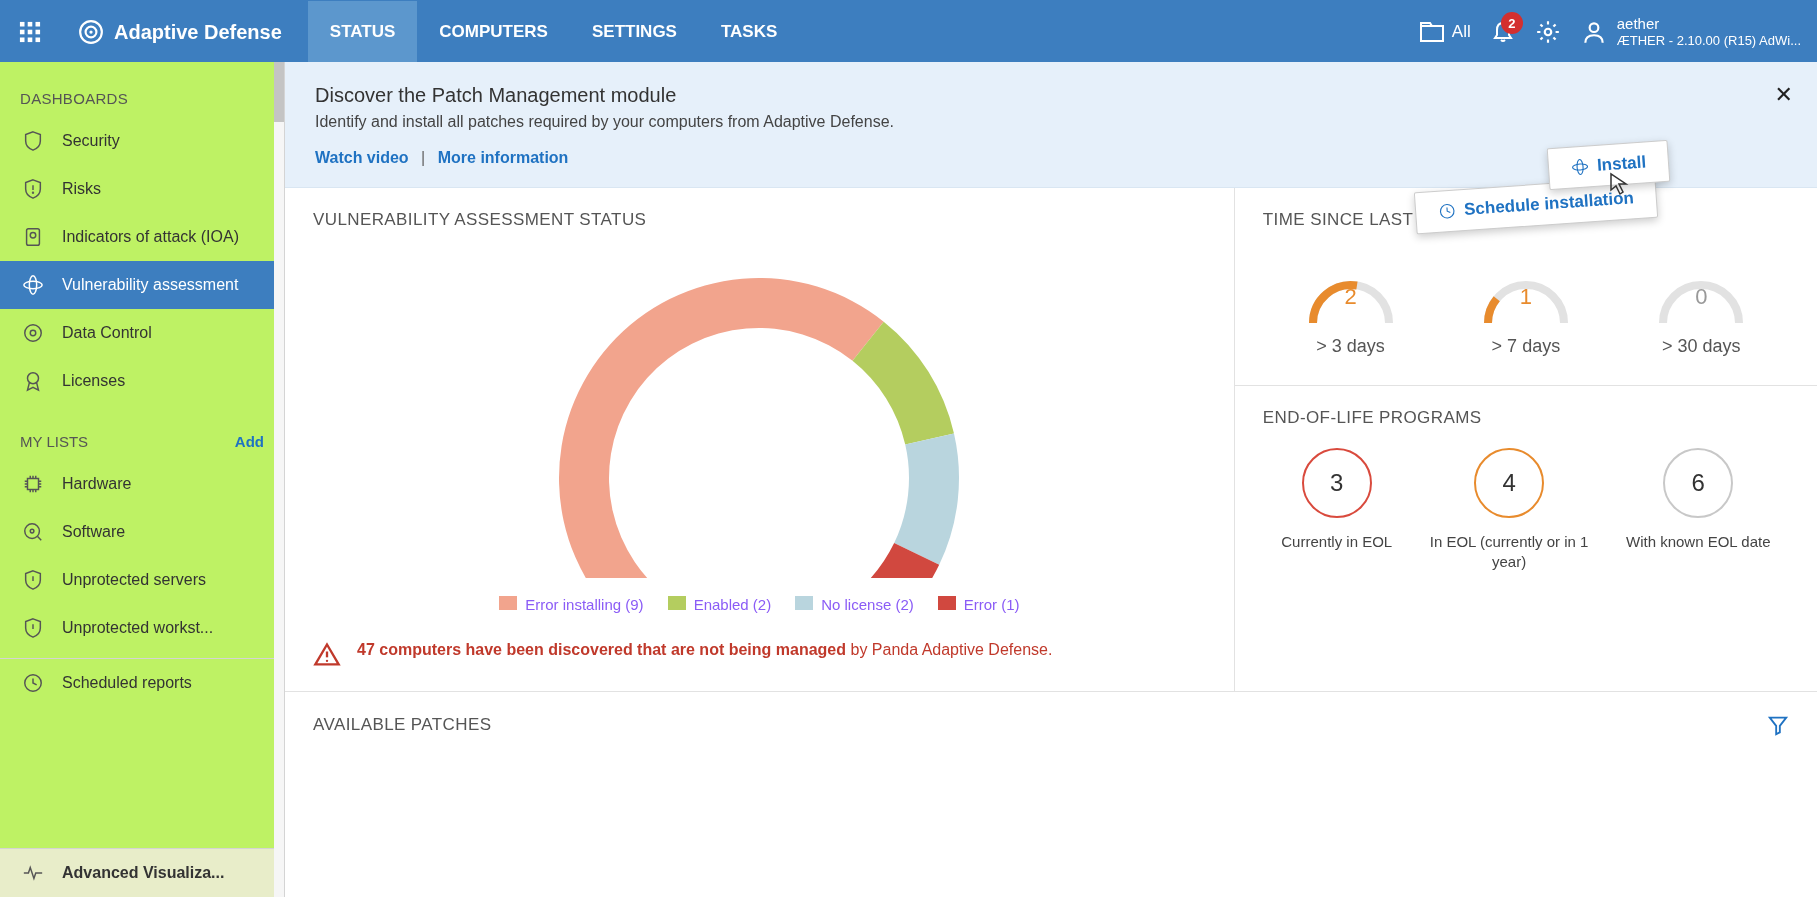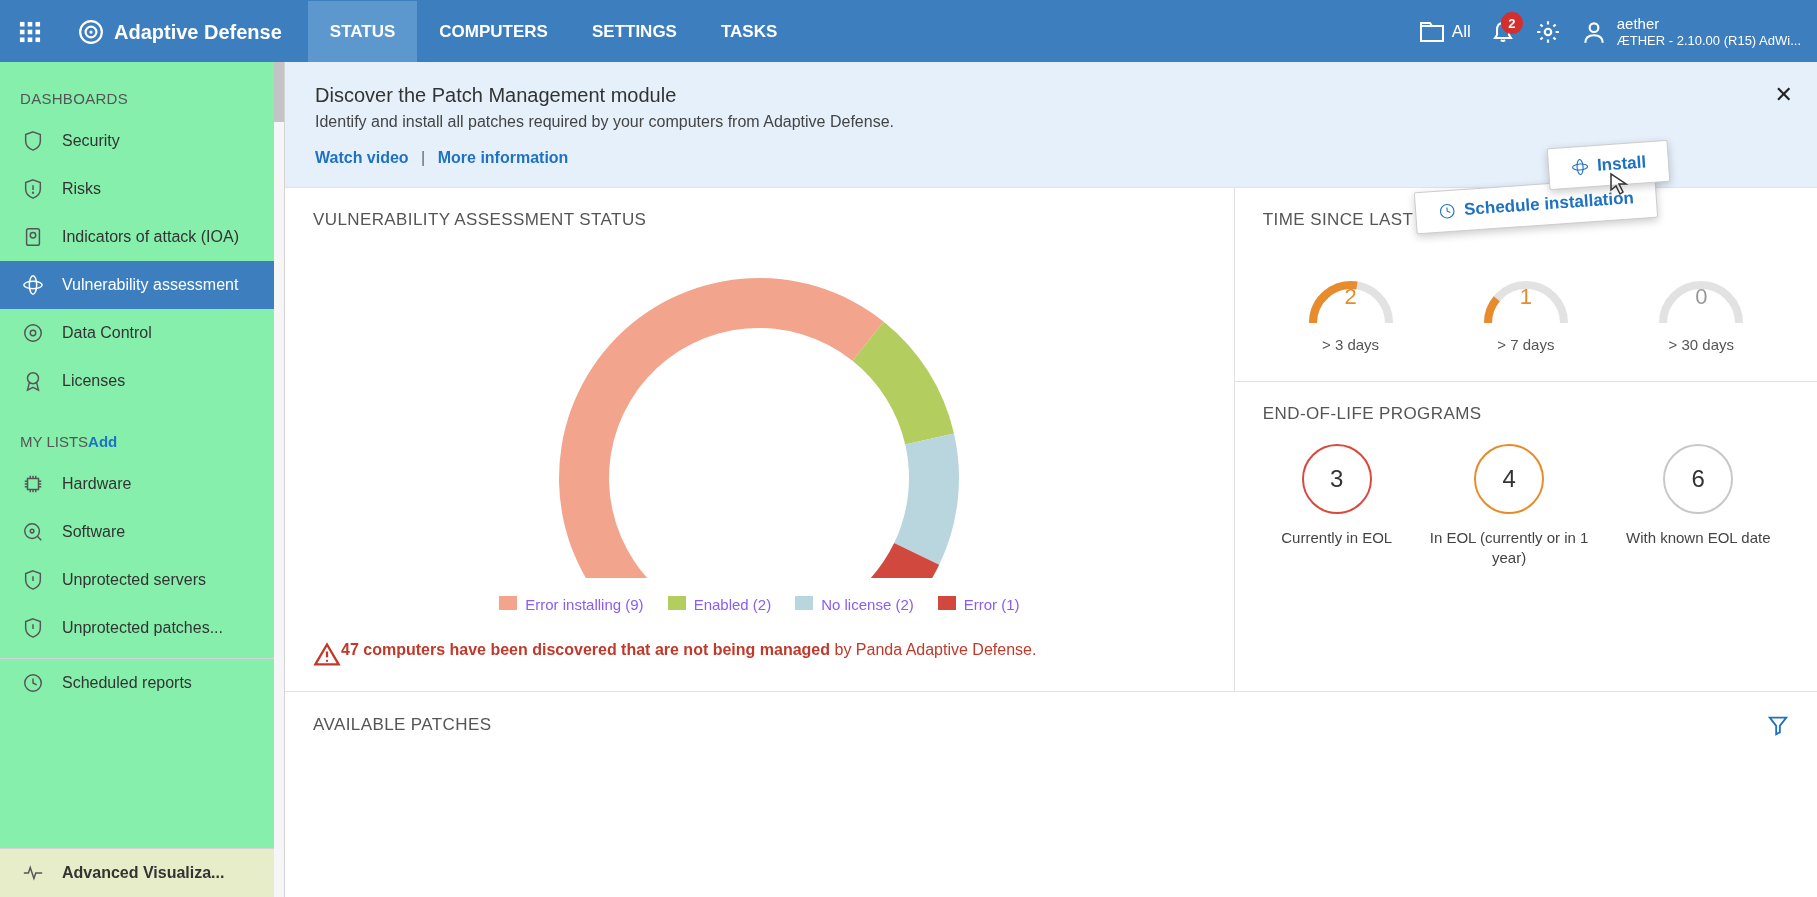--- a/index.html
+++ b/index.html
@@ -14,29 +14,29 @@
 .topbar-right{margin-left:auto;display:flex;align-items:center;gap:20px;padding-right:16px;height:100%}
 .folder-all{display:flex;align-items:center;gap:8px;font-size:17px;cursor:pointer}
 .notif{position:relative;cursor:pointer}
 .badge{position:absolute;top:-8px;right:-8px;background:#d32f2f;color:#fff;border-radius:50%;width:22px;height:22px;font-size:13px;font-weight:700;display:flex;align-items:center;justify-content:center}
 .icon-btn{cursor:pointer;display:flex}
 .user-block{display:flex;align-items:center;gap:10px;cursor:pointer}
 .user-text{font-size:13px;line-height:1.3;max-width:210px}
 .user-text .un{font-size:15px}
 .user-text .uv{white-space:nowrap;overflow:hidden;text-overflow:ellipsis}
 .layout{display:flex;position:absolute;top:62px;bottom:0;left:0;right:0}
-.sidebar{width:285px;background:#86efac;border-right:1px solid #d4d4d4;overflow-y:auto;display:flex;flex-direction:column;position:relative}
+.sidebar{width:285px;background:#bef264;border-right:1px solid #d4d4d4;overflow-y:auto;display:flex;flex-direction:column;position:relative}
 .side-scroll{position:absolute;right:0;top:0;bottom:0;width:10px;background:#f6f6f6}
 .side-scroll-thumb{width:10px;height:60px;background:#c4c4c4;position:absolute;top:0}
 .sec-title{font-size:15px;color:#555;padding:28px 20px 10px;letter-spacing:.3px}
 .side-item{display:flex;align-items:center;gap:18px;padding:13px 22px;font-size:16px;color:#333;cursor:pointer}
 .side-item.active{background:#3d7ebf;color:#fff}
 .side-item.active svg{stroke:#fff;fill:none}
 .side-item svg{stroke:#555;fill:none;stroke-width:1.6}
-.mylists-hdr{display:flex;align-items:center;justify-content:flex-start;padding:28px 20px 10px}
+.mylists-hdr{display:flex;align-items:center;justify-content:space-between;padding:28px 20px 10px}
 .mylists-hdr .t{font-size:15px;color:#555}
 .mylists-hdr .add{color:#1f72c2;font-weight:600;font-size:15px;cursor:pointer}
 .sched{border-top:1px solid #d4d4d4;margin-top:6px}
 .adv{background:#e8edc9;font-weight:600;border-top:1px solid #d4d4d4;margin-top:auto}
 .main{flex:1;overflow:auto;background:#fff;padding:0;position:relative}
 .banner{background:#e6f0fa;padding:22px 30px 20px;position:relative;border-bottom:1px solid #d9e6f2}
 .banner h2{font-size:20px;color:#333;font-weight:400;margin-bottom:6px}
 .banner p{font-size:16px;color:#444;margin-bottom:18px}
 .banner-links a{color:#1f72c2;font-weight:600;font-size:16px;text-decoration:none;cursor:pointer}
 .banner-links .sep{color:#666;margin:0 8px}
@@ -50,27 +50,27 @@
 .panel.left{width:62%;border-right:1px solid #e2e2e2}
 .panel.right{width:38%;display:flex;flex-direction:column}
 .panel h3{font-size:17px;font-weight:400;color:#555;letter-spacing:.4px;margin-bottom:18px}
 .gauge-wrap{display:flex;justify-content:center;position:relative;margin-top:10px}
 .gauge-center{position:absolute;top:125px;width:100%;text-align:center}
 .gauge-center .num{font-size:52px;color:#666}
 .gauge-center .lbl{font-size:20px;color:#888;line-height:1.25;margin-top:4px}
 .legend{display:flex;gap:24px;justify-content:center;margin-top:18px;flex-wrap:wrap}
 .legend-item{display:flex;align-items:flex-start;gap:8px;font-size:15px;color:#8b5cf6}
 .sw{width:18px;height:14px}
-.warn-row{display:flex;align-items:flex-start;margin-top:28px;color:#c0392b;font-size:16px}
+.warn-row{display:flex;gap:16px;align-items:flex-start;margin-top:28px;color:#c0392b;font-size:16px}
 .warn-row b{font-weight:700}
 .mini-gauges{display:flex;justify-content:space-around;margin-top:20px}
 .mg{text-align:center}
 .mg .val{font-size:22px;color:#e88b2d;margin-top:-48px;position:relative}
 .mg .val.gray{color:#999}
-.mg .sub{font-size:15px;color:#555;margin-top:26px}
+.mg .sub{font-size:18px;color:#555;margin-top:26px}
 .eol-sec{border-top:1px solid #e2e2e2;margin:28px -28px 0;padding:22px 28px 0}
 .eol-row{display:flex;justify-content:space-around;margin-top:20px;text-align:center}
 .eol-itm .circ{width:70px;height:70px;border-radius:50%;border:2px solid;display:flex;align-items:center;justify-content:center;font-size:24px;color:#333;margin:0 auto 14px}
 .eol-itm .cap{font-size:15px;color:#444;line-height:1.3;max-width:160px}
 .patches-row{border-top:1px solid #e2e2e2;padding:22px 28px;display:flex;align-items:center;justify-content:space-between}
 .patches-row h3{font-size:17px;font-weight:400;color:#555;letter-spacing:.4px}
 svg.mini-arc{width:90px;height:60px}
 </style>
 </head>
 <body>
@@ -207,21 +207,21 @@
           <path d="M12 2 L20 5 L20 12 Q20 19 12 22 Q4 19 4 12 L4 5 Z"></path>
           <line x1="12" y1="8" x2="12" y2="13"></line>
         </svg>
         <span>Unprotected servers</span>
       </div>
     <div class="side-item">
         <svg width="22" height="22" viewBox="0 0 24 24">
           <path d="M12 2 L20 5 L20 12 Q20 19 12 22 Q4 19 4 12 L4 5 Z"></path>
           <line x1="12" y1="8" x2="12" y2="13"></line>
         </svg>
-        <span>Unprotected patches...</span>
+        <span>Unprotected workst...</span>
       </div>
 
     <div class="side-item sched">
         <svg width="22" height="22" viewBox="0 0 24 24">
           <circle cx="12" cy="12" r="9"></circle>
           <path d="M12 7 L12 12 L16 14"></path>
         </svg>
         <span>Scheduled reports</span>
       </div>
     <div class="side-item adv">

